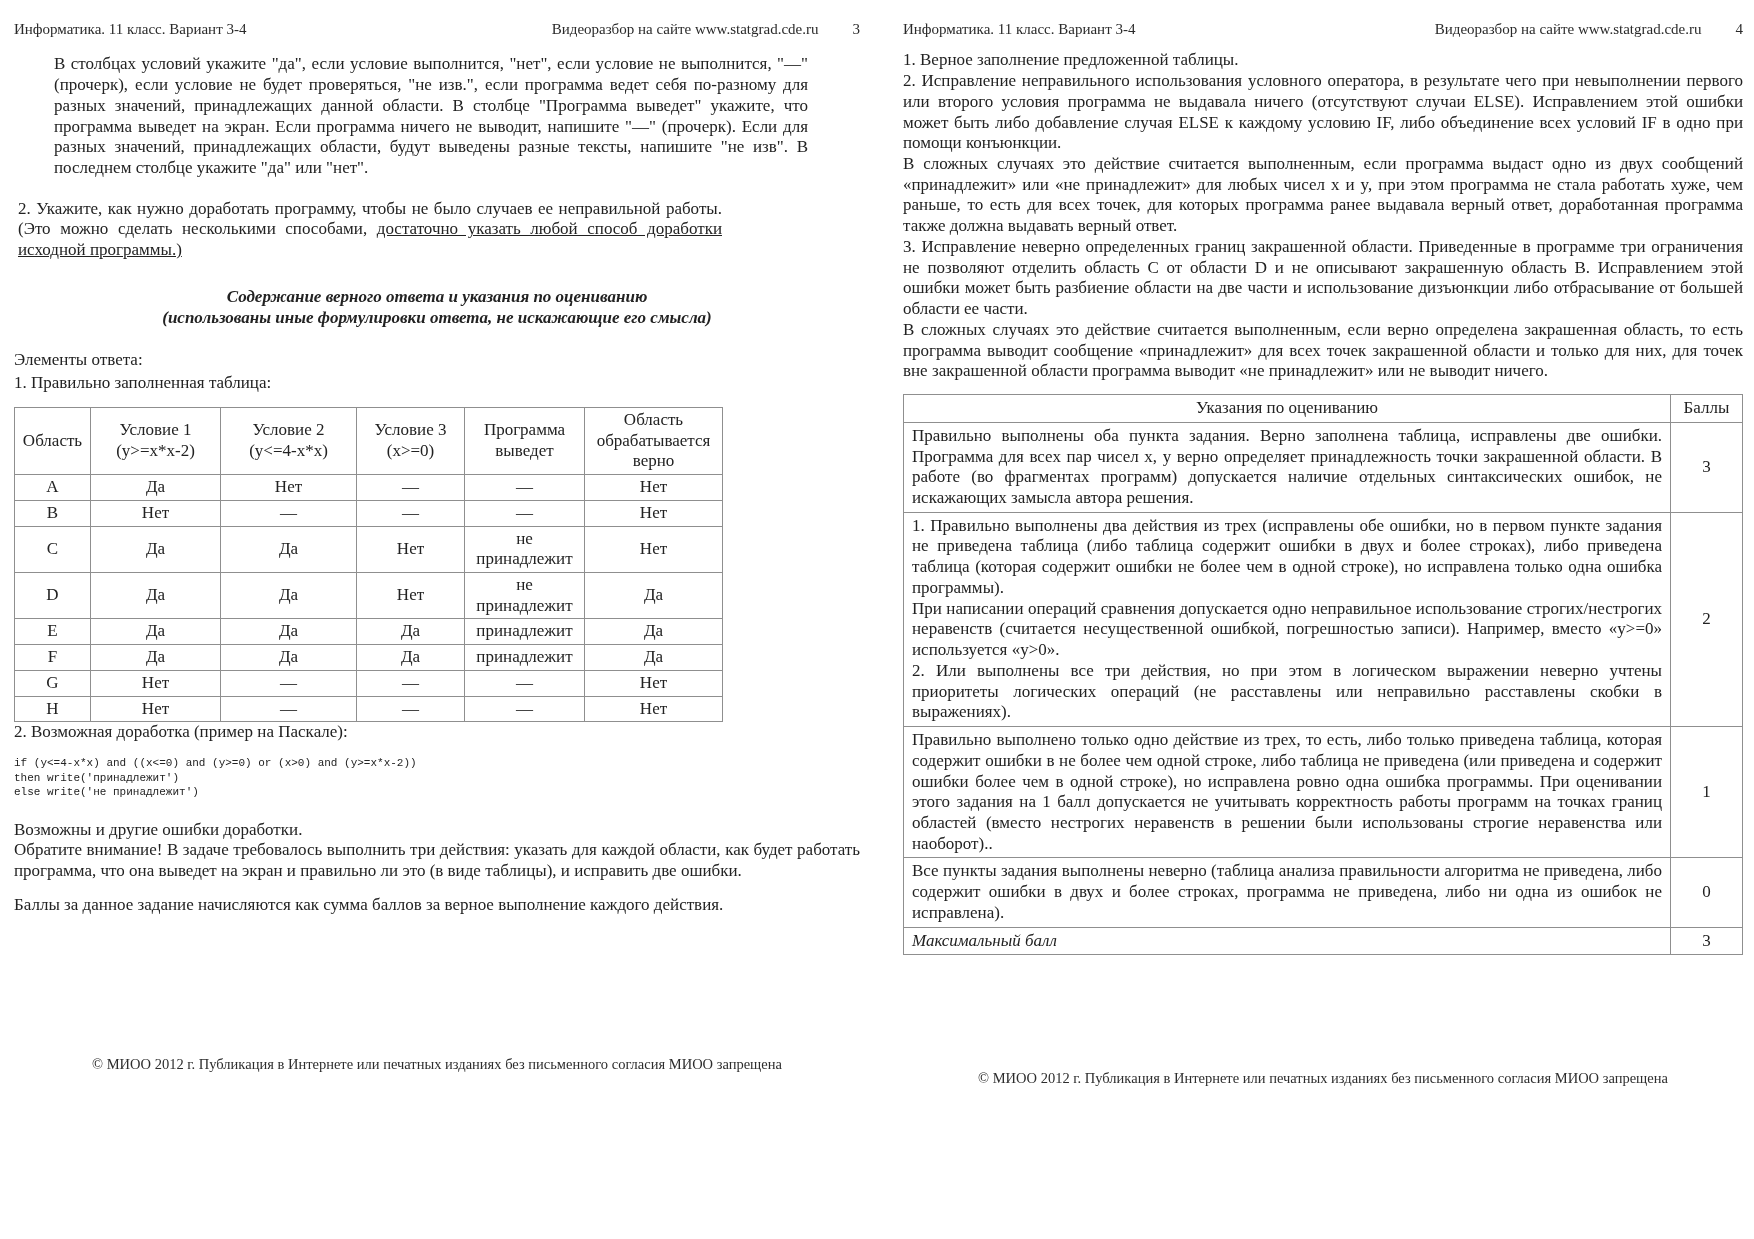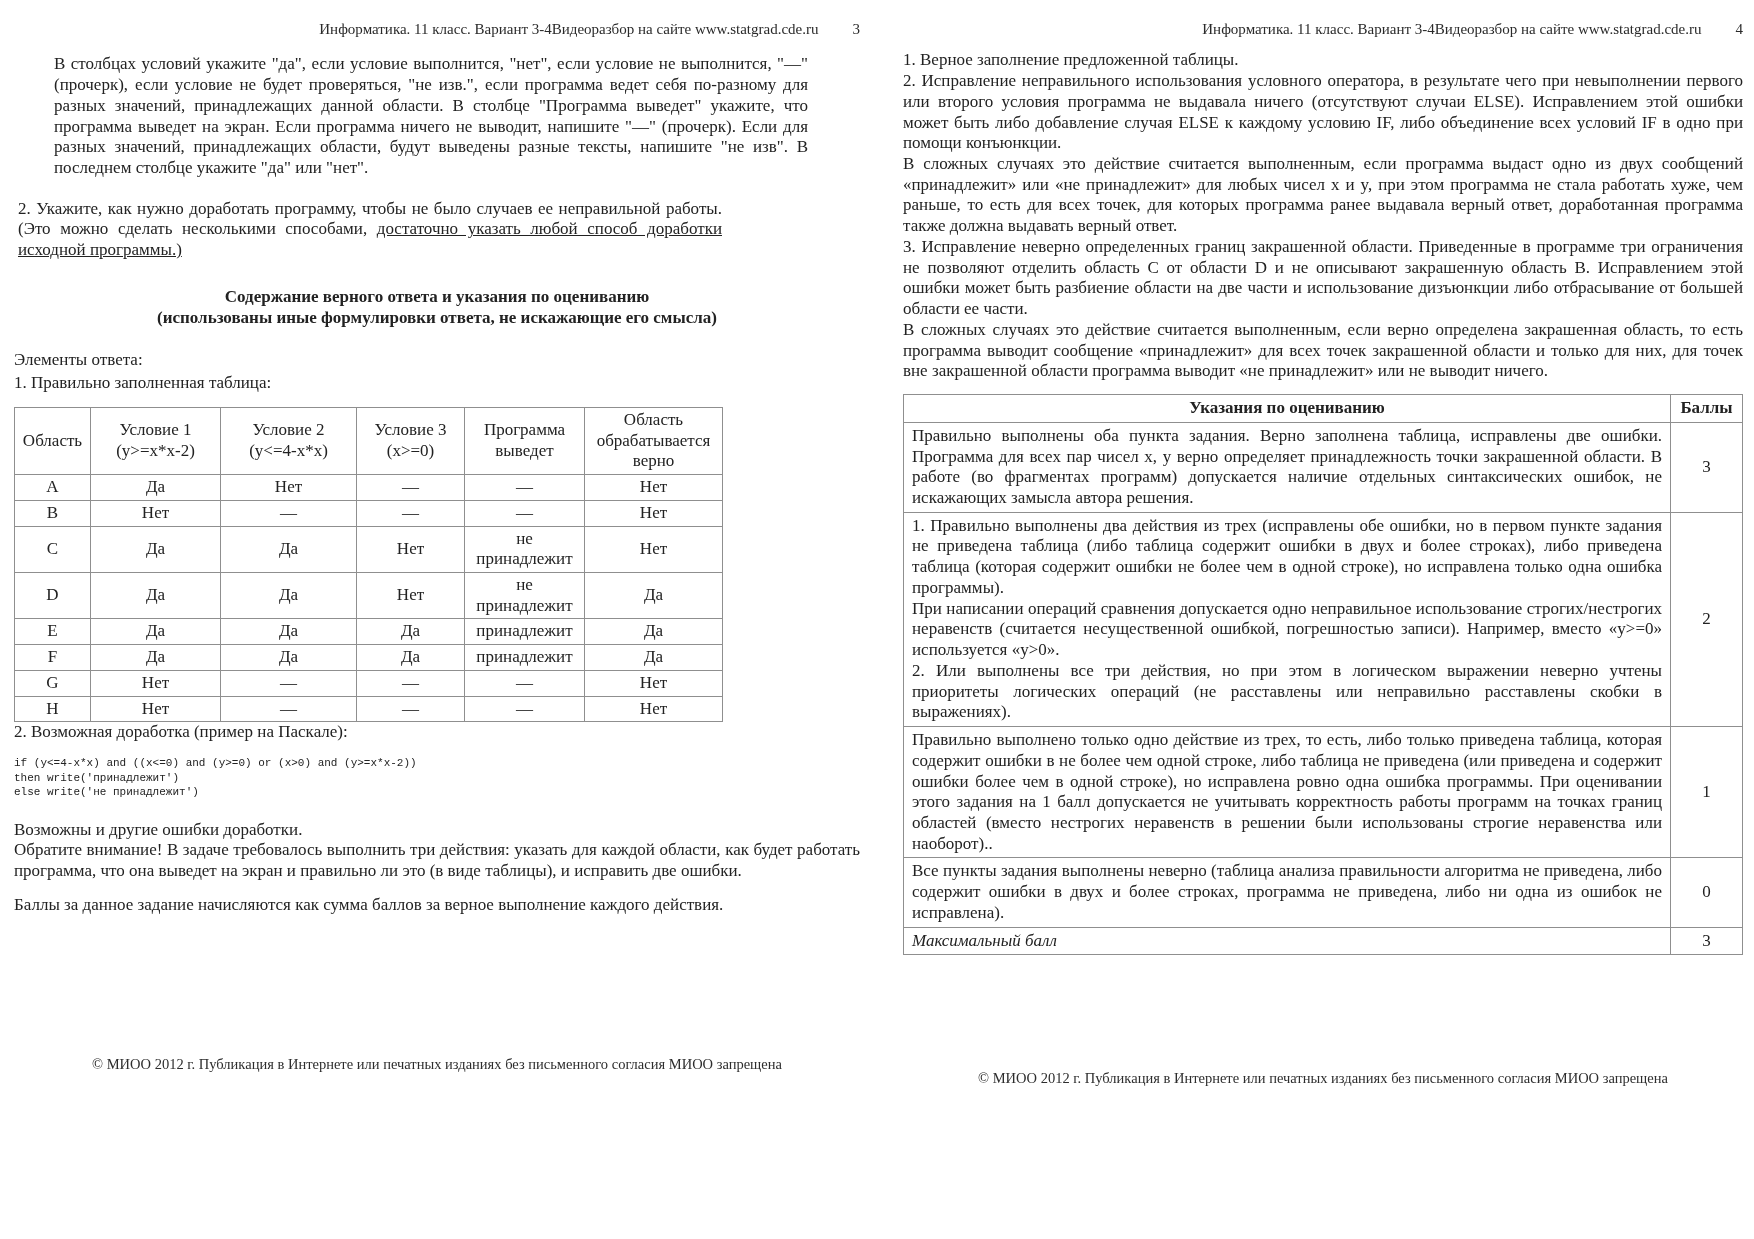--- a/index.html
+++ b/index.html
@@ -7,29 +7,29 @@
   .canvas {
     position:relative; width:1754px; height:1239px; overflow:hidden;
     background:#ffffff; color:#222;
     font-family:"Liberation Serif", serif;
     font-size:17px; line-height:1.22;
   }
   .page { position:absolute; top:0; height:1239px; }
   .page-left  { left:14px;  width:846px; }
   .page-right { left:903px; width:840px; }
 
-  .running-head { display:flex; justify-content:flex-end; padding-top:20px; font-size:15px; color:#2a2a2a; }
+  .running-head { display:flex; justify-content:space-between; padding-top:20px; font-size:15px; color:#2a2a2a; }
   .running-head .rh-right { white-space:nowrap; }
   .running-head .pageno { display:inline-block; margin-left:34px; }
 
   .task-para1 { margin:16px 52px 0 40px; text-align:justify; }
   .task-para2 { margin:20px 138px 0 4px; text-align:justify; }
   .u { text-decoration:underline; }
 
-  .center-head { margin-top:26px; text-align:center; font-weight:bold; }
+  .center-head { margin-top:26px; text-align:center; font-weight:bold;font-style:italic; }
 
   .elements { margin-top:22px; }
   .elements .line2 { margin-top:2px; }
 
   table.cond { border-collapse:collapse; table-layout:fixed; width:708px; margin-top:13px; }
   .cond th, .cond td {
     border:1px solid #8f8f8f; text-align:center; vertical-align:middle;
     padding:2px 5px; font-weight:normal; font-size:17px;
   }
   .pre { white-space:pre-line; }
@@ -44,21 +44,21 @@
   .points     { margin-top:13px; text-align:justify; }
 
   .footer { position:absolute; left:0; right:0; text-align:center; font-size:14.5px; color:#2d2d2d; }
   .footer-left  { top:1056px; }
   .footer-right { top:1070px; }
 
   .rp-text { margin-top:12px; text-align:justify; }
 
   table.score { border-collapse:collapse; table-layout:fixed; width:100%; margin-top:12px; }
   .score th, .score td { border:1px solid #8f8f8f; padding:3px 8px; font-size:17px; }
-  .score th { font-weight:bold; text-align:center; }
+  .score th { font-weight:normal; text-align:center; }
   .score td.txt { text-align:justify; white-space:pre-line; vertical-align:top; }
   .score td.pts { text-align:center; vertical-align:middle; }
   .score td.max { font-style:italic; text-align:left; padding-right:12px; }
 </style>
 </head>
 <body>
 
 <div class="canvas">
 
   <div class="page page-left">

